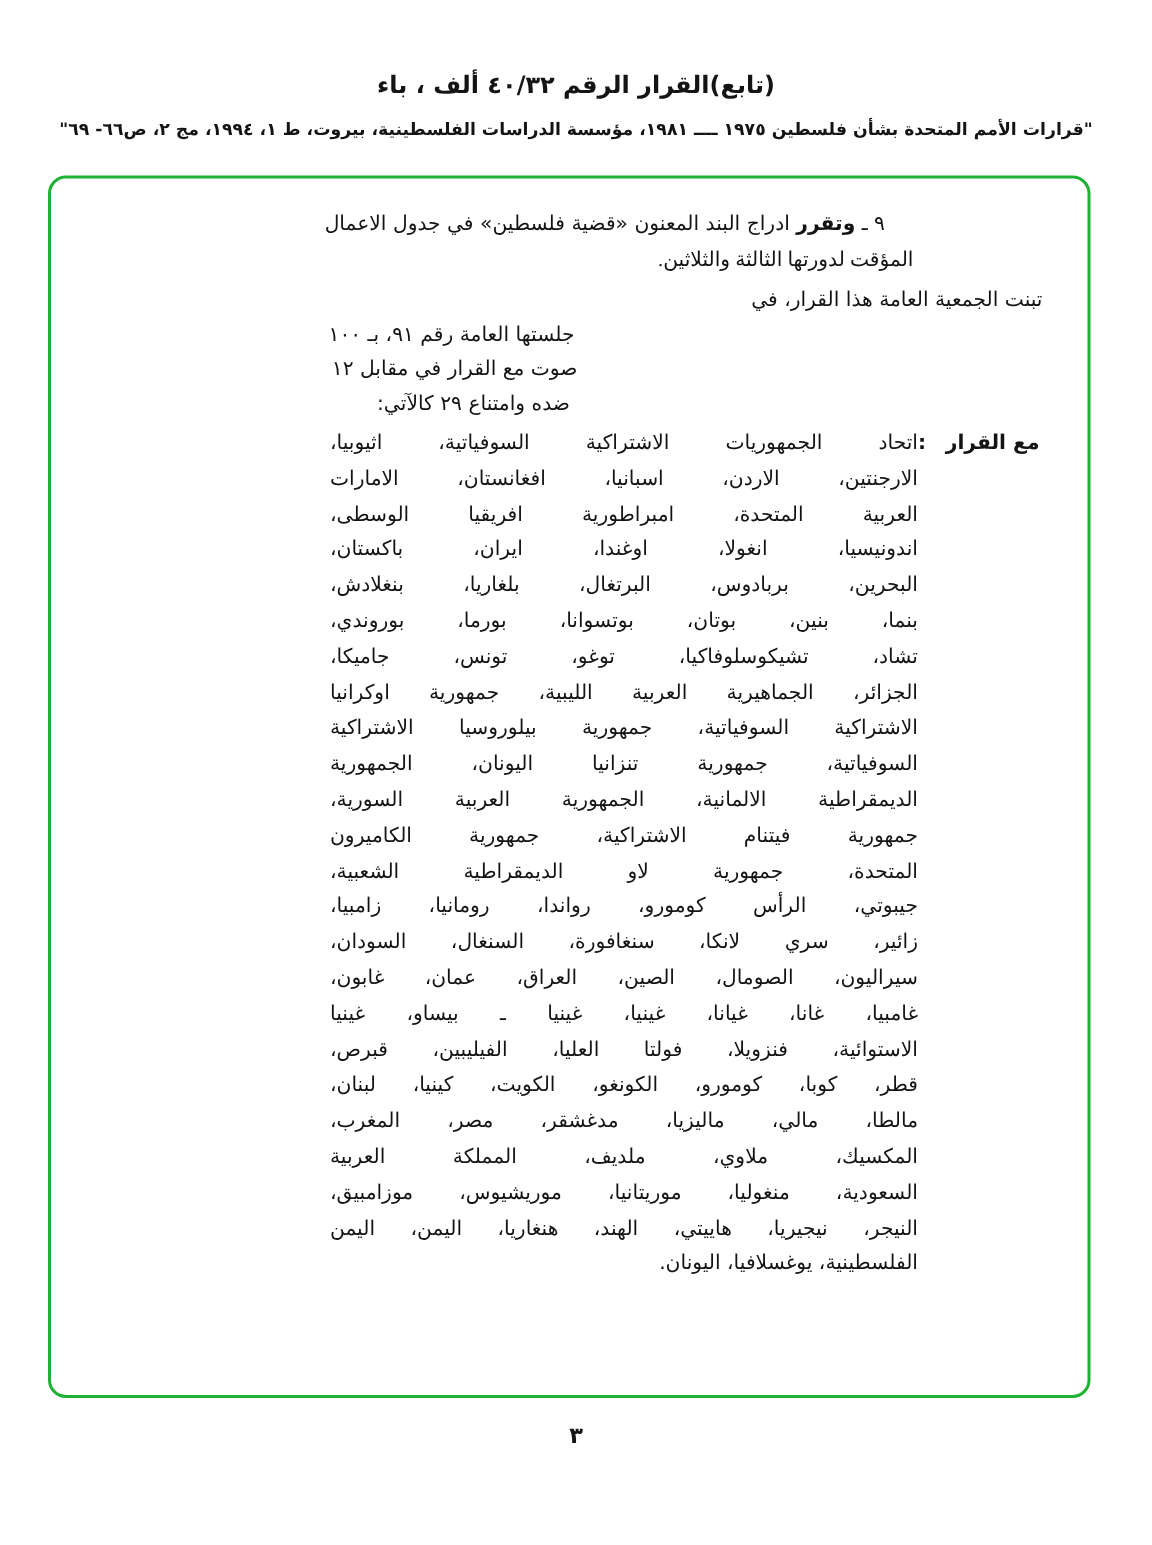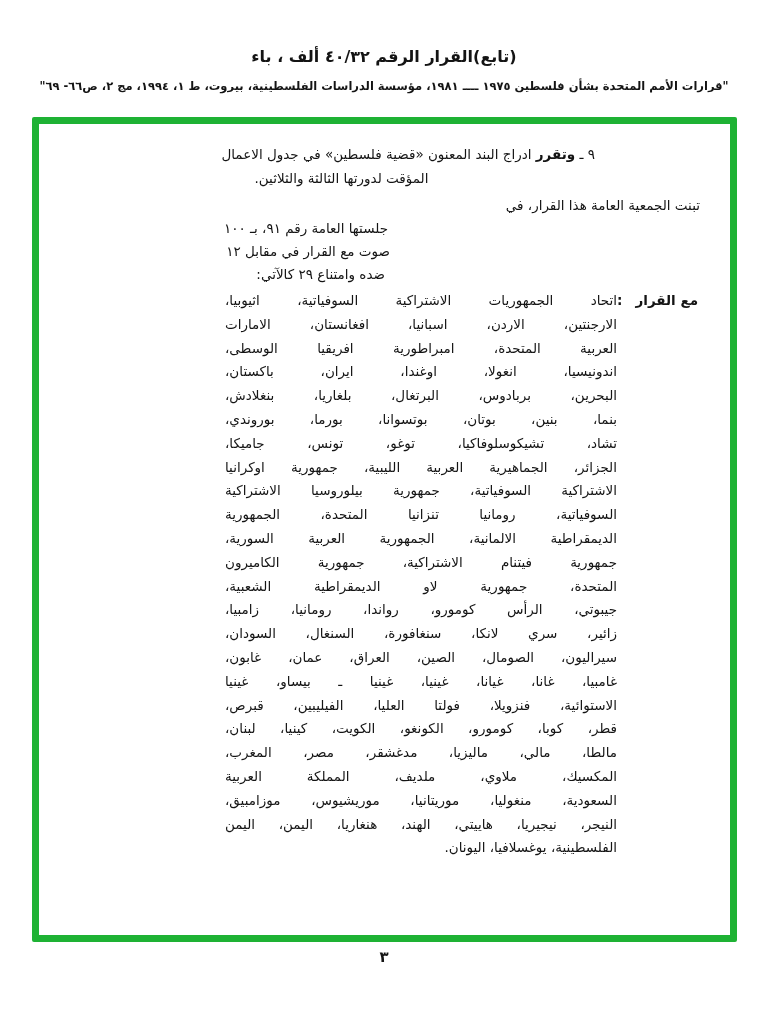--- a/index.html
+++ b/index.html
@@ -35,41 +35,42 @@
     direction: rtl;
     font-size: 11.5px;
     font-weight: bold;
   }
   .green-box {
     position: absolute;
     left: 32px;
     top: 117px;
     width: 691px;   
     height: 811px;  
-    border: 7px solid #4c1d95;
-    border-radius: 2px;
+    border: 2px solid #4c1d95;
+    border-radius: 12px;
     background: #ffffff;
   }
   .box-content {
     direction: rtl;
     padding: 18px 30px 0 30px;
     font-size: 13.5px;
   }
   .clause-line1 {
     text-align: right;
     margin-left: 0;
     margin-right: 105px;
     line-height: 24px;
     white-space: nowrap;
   }
   .clause-line2 {
-    text-align: center;
+    text-align: right;
     margin-right: 86px;
     line-height: 24px;
     white-space: nowrap;
+    font-family: Liberation Serif, serif;
   }
   .bold { font-weight: bold; }
   .adoption-block {
     margin-top: 4px;
     line-height: 23px;
   }
   .adoption-line {
     text-align: right;
     white-space: nowrap;
   }
@@ -144,21 +145,21 @@
       <div class="country-list">
         <div class="country-line">اتحاد الجمهوريات الاشتراكية السوفياتية، اثيوبيا،</div>
         <div class="country-line">الارجنتين، الاردن، اسبانيا، افغانستان، الامارات</div>
         <div class="country-line">العربية المتحدة، امبراطورية افريقيا الوسطى،</div>
         <div class="country-line">اندونيسيا، انغولا، اوغندا، ايران، باكستان،</div>
         <div class="country-line">البحرين، بربادوس، البرتغال، بلغاريا، بنغلادش،</div>
         <div class="country-line">بنما، بنين، بوتان، بوتسوانا، بورما، بوروندي،</div>
         <div class="country-line">تشاد، تشيكوسلوفاكيا، توغو، تونس، جاميكا،</div>
         <div class="country-line">الجزائر، الجماهيرية العربية الليبية، جمهورية اوكرانيا</div>
         <div class="country-line">الاشتراكية السوفياتية، جمهورية بيلوروسيا الاشتراكية</div>
-        <div class="country-line">السوفياتية، رومانيا تنزانيا المتحدة، الجمهورية</div>
+        <div class="country-line">السوفياتية، جمهورية تنزانيا اليونان، الجمهورية</div>
         <div class="country-line">الديمقراطية الالمانية، الجمهورية العربية السورية،</div>
         <div class="country-line">جمهورية فيتنام الاشتراكية، جمهورية الكاميرون</div>
         <div class="country-line">المتحدة، جمهورية لاو الديمقراطية الشعبية،</div>
         <div class="country-line">جيبوتي، الرأس كومورو، رواندا، رومانيا، زامبيا،</div>
         <div class="country-line">زائير، سري لانكا، سنغافورة، السنغال، السودان،</div>
         <div class="country-line">سيراليون، الصومال، الصين، العراق، عمان، غابون،</div>
         <div class="country-line">غامبيا، غانا، غيانا، غينيا، غينيا ـ بيساو، غينيا</div>
         <div class="country-line">الاستوائية، فنزويلا، فولتا العليا، الفيليبين، قبرص،</div>
         <div class="country-line">قطر، كوبا، كومورو، الكونغو، الكويت، كينيا، لبنان،</div>
         <div class="country-line">مالطا، مالي، ماليزيا، مدغشقر، مصر، المغرب،</div>

